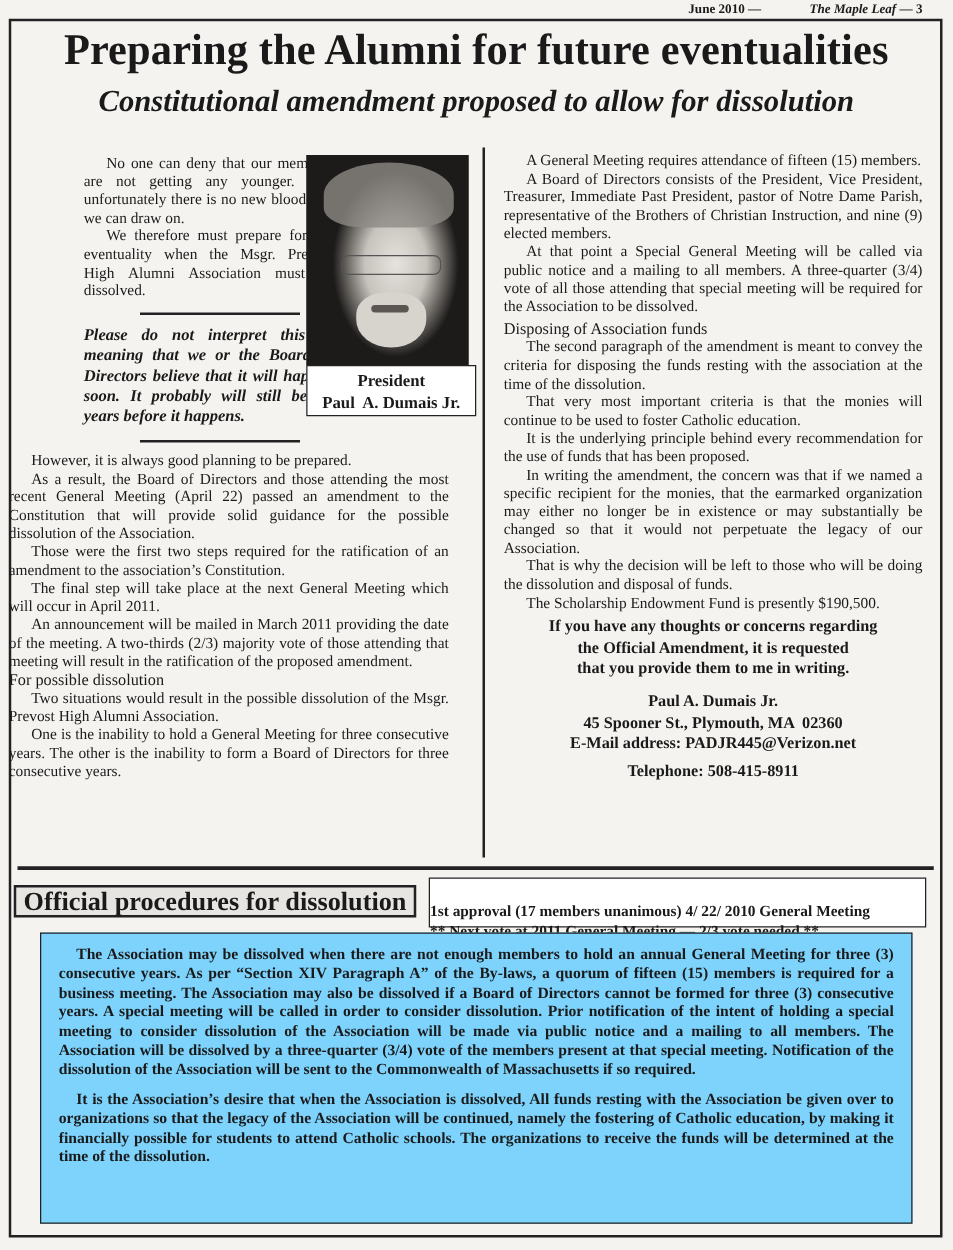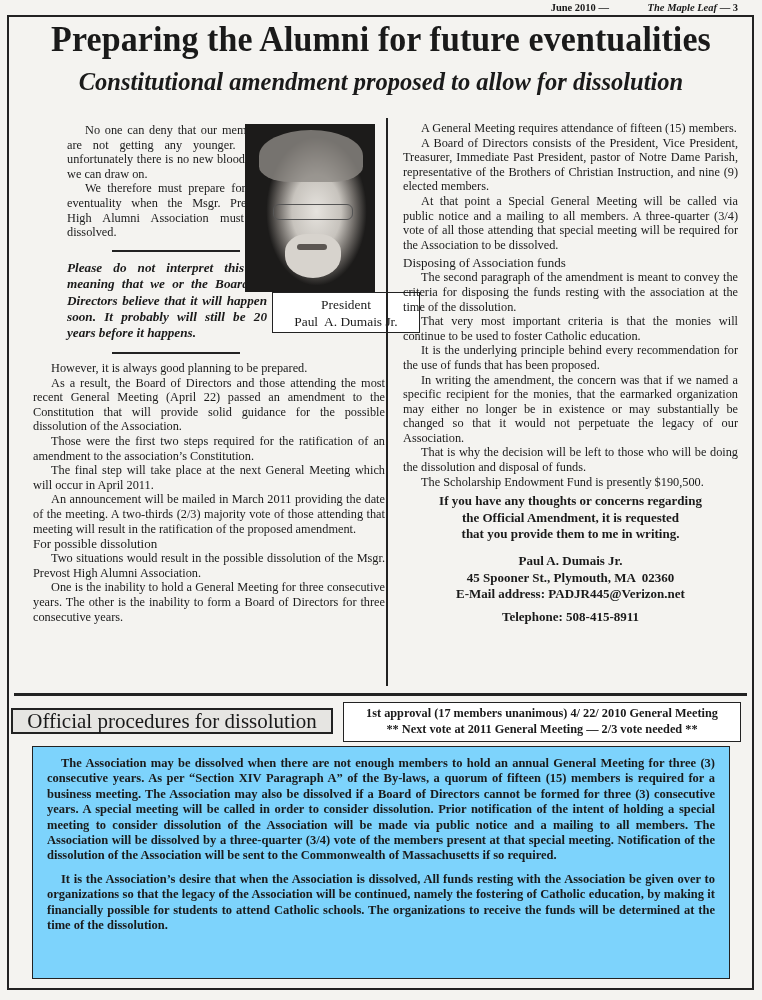--- a/index.html
+++ b/index.html
@@ -37,41 +37,41 @@
   .photo {
     width: 130px; height: 168px; margin-left: 0;
     background: radial-gradient(ellipse 42% 48% at 55% 52%, #e6e3de 0%, #c7c3bd 45%, #6e6a66 70%, #1c1b1a 92%);
     position: relative; overflow: hidden;
   }
   .photo .hair { position: absolute; left: 14px; top: 6px; width: 104px; height: 52px; border-radius: 50% 50% 30% 30%; background: #8d8a85; opacity: .8; }
   .photo .glasses { position: absolute; left: 28px; top: 80px; width: 78px; height: 14px; border: 1px solid #555; border-radius: 6px; }
   .photo .beard { position: absolute; left: 40px; top: 110px; width: 56px; height: 44px; border-radius: 40% 40% 50% 50%; background: #d7d3cd; }
   .photo .mouth { position: absolute; left: 52px; top: 120px; width: 30px; height: 6px; background: #5b5652; border-radius: 3px; }
   .caption {
-    border: 1.5px solid #222; background: #fff; width: 148px; box-sizing: border-box;
-    text-align: center; font-weight: normal; font-size: 13.4px; line-height: 17px; padding: 3px 0 2px; margin-left: 27px;
+    border: 1.5px solid #222; background: #fff; width: 136px; box-sizing: border-box;
+    text-align: center; font-weight: bold; font-size: 13.4px; line-height: 17px; padding: 3px 0 2px;
   }
-  .col1b { left: 33px; top: 361px; width: 352px; }
+  .col1b { left: 7px; top: 361px; width: 352px; }
   .sechead { font-weight: normal; font-size: 13px; line-height: 15px; text-indent: 0 !important; }
   .vrule { position: absolute; left: 386px; top: 118px; width: 1.5px; height: 568px; background: #222; }
   .col2 { left: 403px; top: 121px; width: 335px; }
   .callout { text-align: center; font-weight: bold; font-size: 13px; line-height: 16.4px; margin-top: 4px; }
   .callout p, .contact p { text-indent: 0; text-align: center; }
   .contact { text-align: center; font-weight: bold; font-size: 13px; line-height: 16.4px; margin-top: 11px; }
   .contact .tel { margin-top: 6px; }
   .hrule { position: absolute; left: 14px; top: 693px; width: 733px; height: 2.5px; background: #222; }
   .box-title {
     position: absolute; left: 11px; top: 708px; width: 322px; height: 26px;
     border: 2px solid #222; box-sizing: border-box; background: #e6e5e2;
-    font-weight: normal; font-size: 21px; line-height: 22px; text-align: center;
+    font-weight: bold; font-size: 21px; line-height: 22px; text-align: center;
   }
   .box-vote {
     position: absolute; left: 343px; top: 702px; width: 398px; height: 40px;
     border: 1.5px solid #222; box-sizing: border-box; background: #fff;
-    font-weight: bold; font-size: 12.3px; line-height: 15.5px; text-align: center; padding-top: 3px;
+    font-weight: bold; font-size: 12.3px; line-height: 15.5px; text-align: left; padding-top: 19px;
   }
   .proc {
     position: absolute; left: 32px; top: 746px; width: 698px; height: 233px;
     border: 1.5px solid #222; box-sizing: border-box; background: #7dd3fc;
     padding: 9px 14px 0 14px;
     font-weight: bold; font-size: 12.5px; line-height: 15.4px; text-align: justify;
   }
   .proc p { margin: 0 0 8px 0; text-indent: 14px; }
 </style>
 </head>

